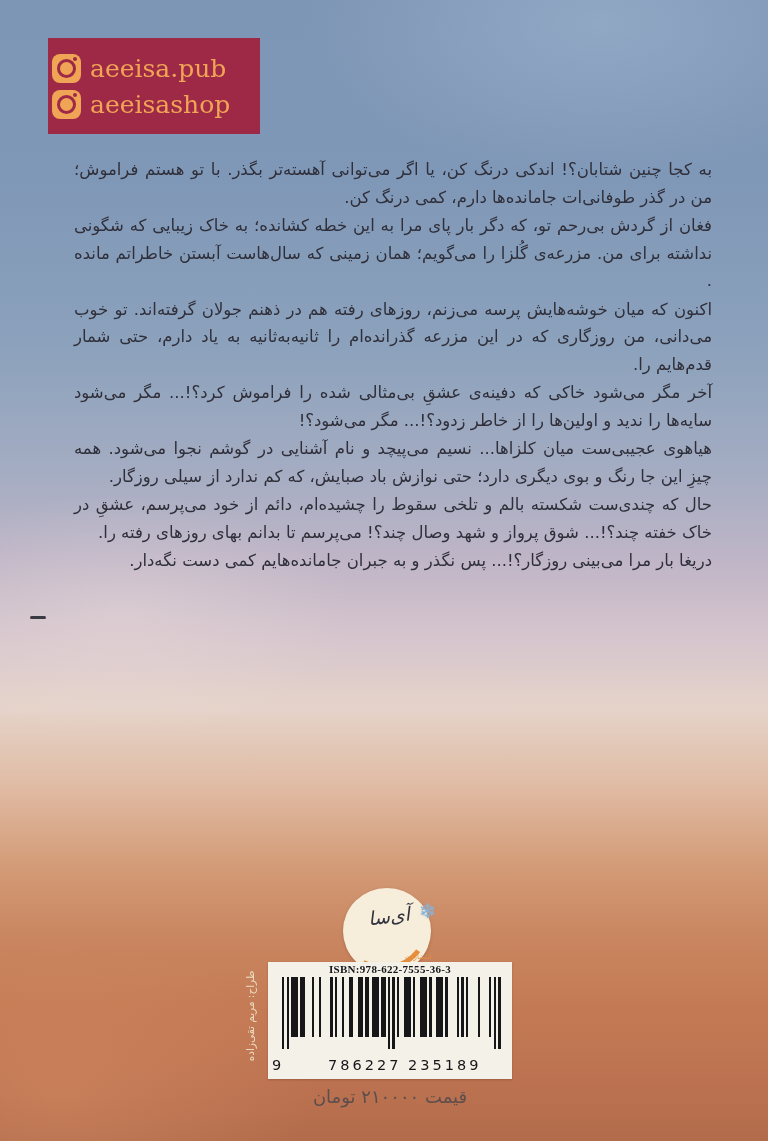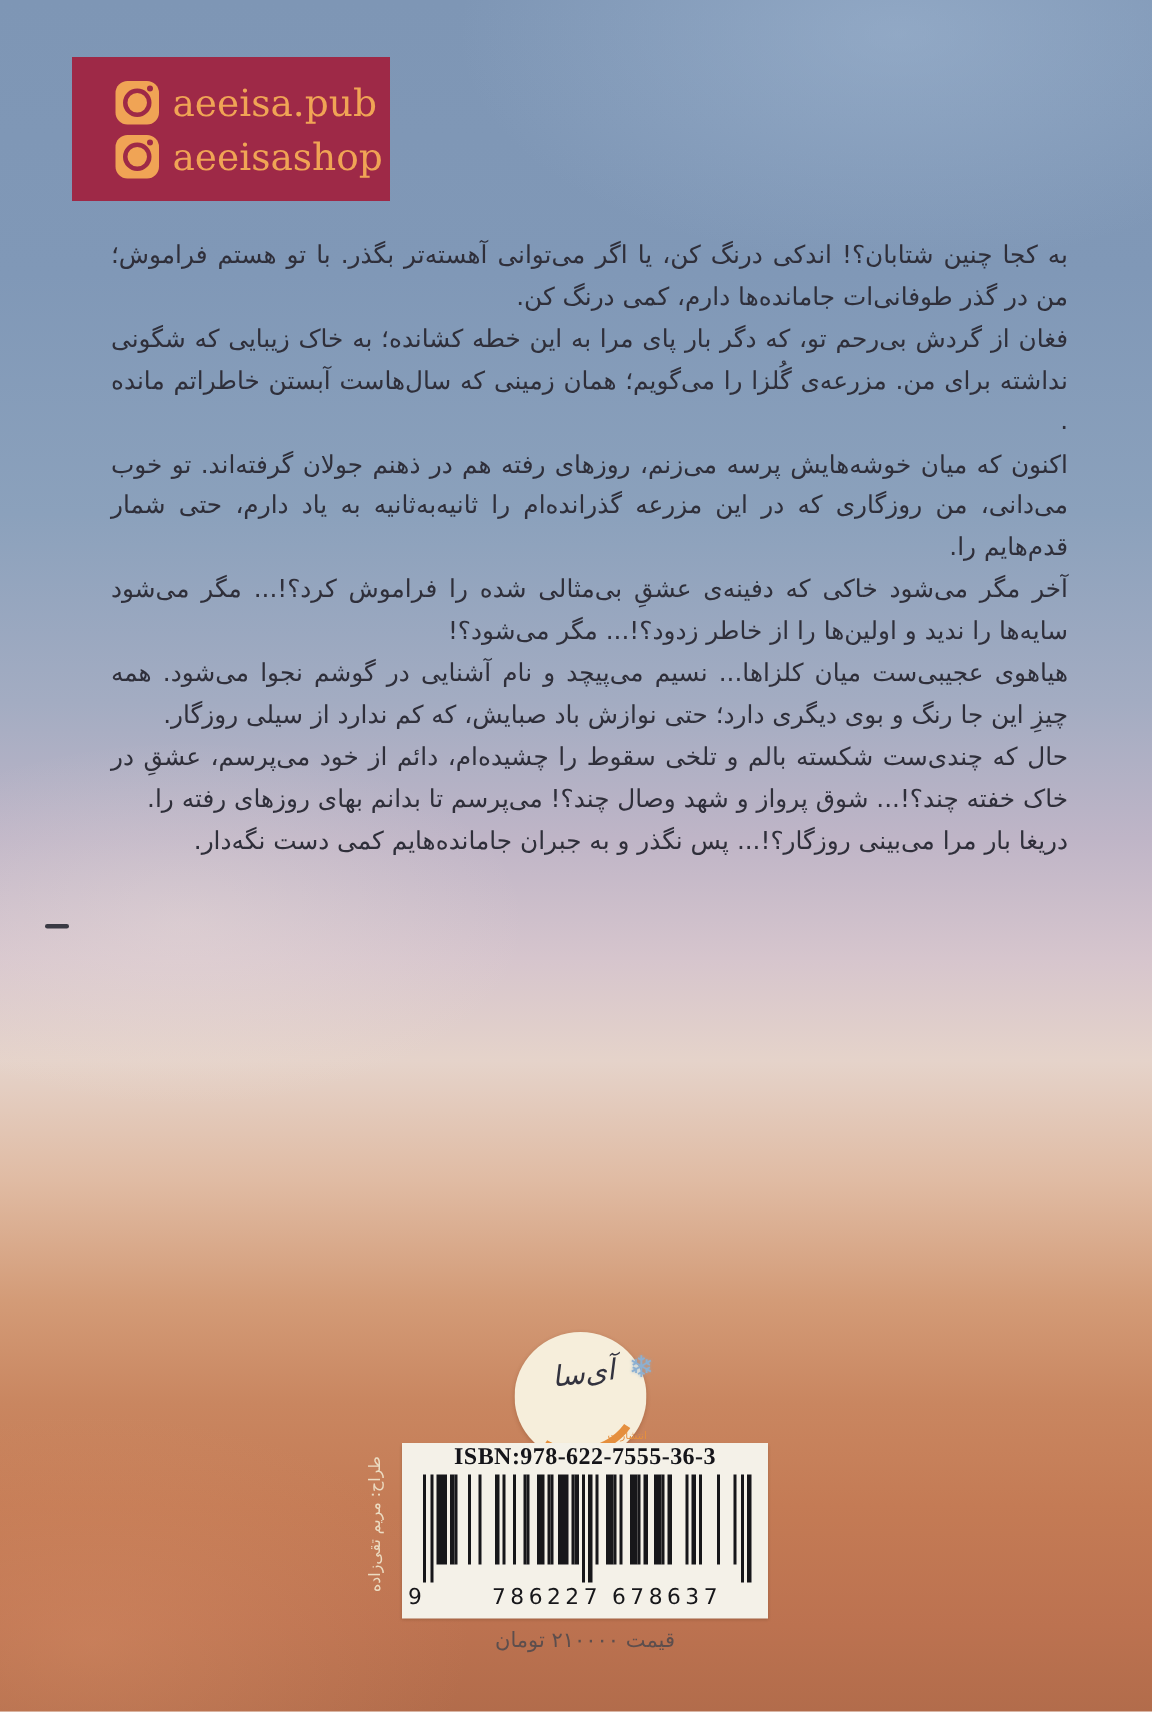--- a/index.html
+++ b/index.html
@@ -15,21 +15,21 @@
       linear-gradient(180deg,
         #7e96b5 0%, #8098b7 16%, #8ba1bc 30%, #a3acc2 41%,
         #bfb5c7 49%, #d6c5cd 56%, #e5d3ca 62%, #e0bba3 69%,
         #d39b77 76%, #c98660 82%, #c47b55 88%, #bc7250 95%, #b26c4b 100%);
   }
 
   
   .ig-badge{
     position:absolute; left:48px; top:38px; width:212px; height:96px;
     background:#9e2947; display:flex; flex-direction:column;
-    justify-content:center; gap:7px; padding:0 29px; box-sizing:border-box;
+    justify-content:center; gap:7px; padding:0 4px; box-sizing:border-box;
   }
   .ig-row{display:flex; align-items:center; gap:9px;}
   .ig-icon{width:29px;height:29px;background:#f0a455;border-radius:8px;position:relative;flex:0 0 auto;}
   .ig-lens{position:absolute;inset:5px;border:3px solid #9e2947;border-radius:50%;}
   .ig-dot{position:absolute;top:3px;right:4px;width:4px;height:4px;background:#9e2947;border-radius:50%;}
   .ig-label{font-family:"DejaVu Serif",serif;font-size:25px;color:#f0a455;line-height:1;}
 
   
   .body-text{
     position:absolute; top:156px; right:56px; left:74px;
@@ -70,21 +70,21 @@
   }
 
   
   .barcode-box{
     position:absolute; left:268px; top:962px; width:244px; height:117px;
     background:#f4f1e8; box-sizing:border-box; padding-top:1px;
     box-shadow:0 1px 2px rgba(60,30,10,.25);
   }
   .isbn-line{
     text-align:center; font-family:"Liberation Serif","DejaVu Serif",serif;
-    font-weight:bold; font-size:16px; color:#15151a; letter-spacing:.3px;
+    font-weight:bold; font-size:11px; color:#15151a; letter-spacing:.3px;
   }
   .bars{position:relative; margin:2px 0 0 14px; width:219px; height:72px;}
   .bar{position:absolute; top:0; width:2.4px; height:60px; background:#17171a; display:block;}
   .bar.guard{height:72px;}
   .digits{
     position:absolute; left:0; bottom:4px; width:244px; height:18px;
     font-size:14.5px; color:#17171a; font-family:"DejaVu Sans",sans-serif;
   }
   .digits span{position:absolute; letter-spacing:3px;}
   .d-first{left:4px;}
@@ -96,21 +96,21 @@
     position:absolute; left:186px; top:1008px; width:132px; height:16px;
     transform:rotate(-90deg);
     font-size:10.5px; color:#ecdcc2; direction:rtl; text-align:center;
     white-space:nowrap; letter-spacing:.5px;
   }
 
   
   .price{
     position:absolute; left:268px; top:1086px; width:244px;
     text-align:center; direction:rtl;
-    font-size:14px; color:#5d4e4d; letter-spacing:1px;
+    font-size:18px; color:#5d4e4d; letter-spacing:1px;
   }
 </style>
 </head>
 <body>
 
 <div class="cover">
 
   <div class="ig-badge">
     <div class="ig-row">
       <span class="ig-icon">
@@ -194,19 +194,19 @@
         <span class="bar" style="left: 179.4px;"></span>
         <span class="bar" style="left: 184px;"></span>
         <span class="bar" style="left: 195.5px;"></span>
         <span class="bar" style="left: 207px;"></span>
         <span class="bar guard" style="left: 211.6px;"></span>
         <span class="bar guard" style="left: 216.2px;"></span>
       </div>
     <div class="digits">
       <span class="d-first">9</span>
       <span class="d-left">786227</span>
-      <span class="d-right">678637</span>
+      <span class="d-right">235189</span>
     </div>
   </div>
 
   <div class="price">قیمت ۲۱۰۰۰۰ تومان</div>
 
 </div>
 
 </body></html>

